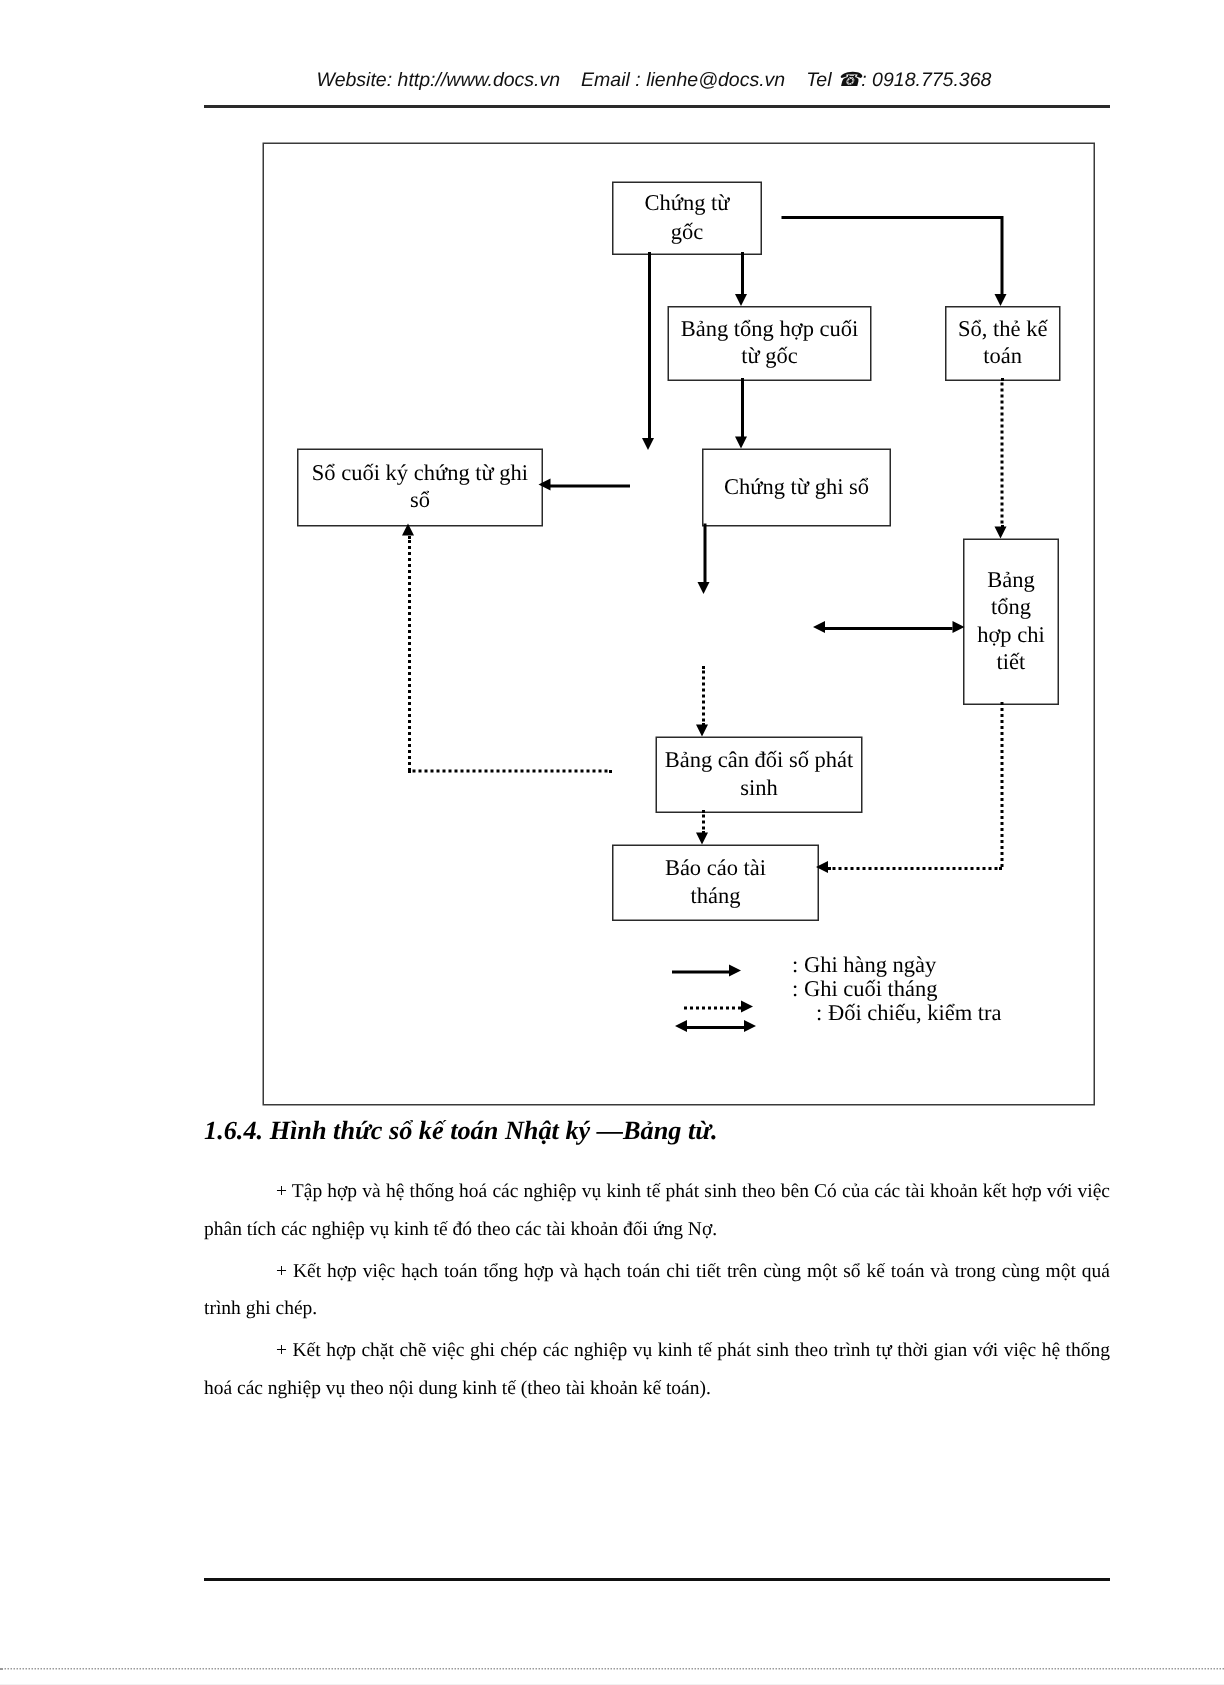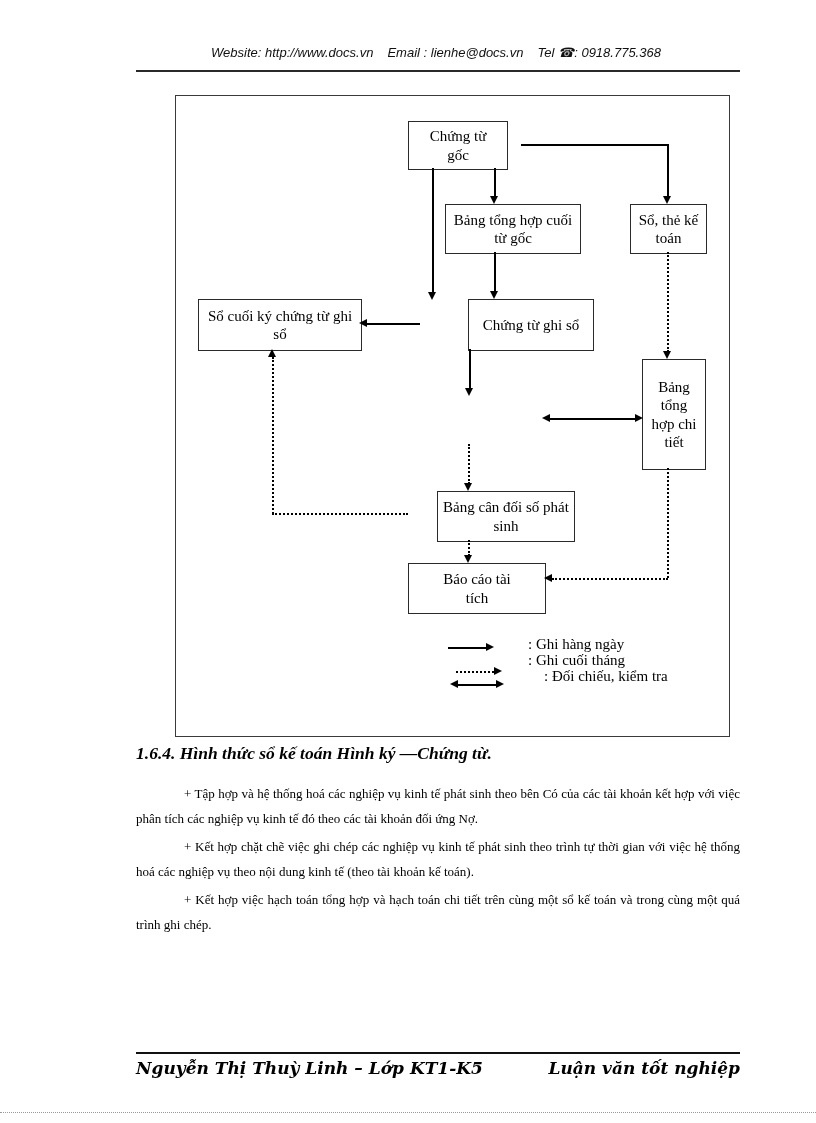--- a/index.html
+++ b/index.html
@@ -81,21 +81,21 @@
     <div class="node n5">
         <span>Chứng từ ghi sổ</span>
       </div>
     <div class="node n6">
         <span>Bảng tổng hợp chi tiết</span>
       </div>
     <div class="node n8">
         <span>Bảng cân đối số phát sinh</span>
       </div>
     <div class="node n9">
-        <span>Báo cáo tài tích</span>
+        <span>Báo cáo tài tháng</span>
       </div>
 
     <div class="ln v" style="left:256px;top:72px;height:124px;"></div>
     <div class="ah down" style="left:252px;top:196px;"></div>
 
     <div class="ln v" style="left:318px;top:72px;height:30px;"></div>
     <div class="ah down" style="left:314px;top:100px;"></div>
 
     <div class="ln h" style="left:345px;top:48px;width:147px;"></div>
     <div class="ln v" style="left:491px;top:48px;height:52px;"></div>
@@ -140,26 +140,22 @@
     <div class="ln h" style="left:282px;top:588px;width:38px;"></div>
     <div class="ah left" style="left:274px;top:584px;"></div>
     <div class="ah right" style="left:320px;top:584px;"></div>
 
     <div class="lg-txt" style="top:540px;">: Ghi hàng ngày</div>
     <div class="lg-txt" style="top:556px;">: Ghi cuối tháng</div>
     <div class="lg-txt" style="top:572px;margin-left:16px;">: Đối chiếu, kiểm tra</div>
   </div>
 
   <div class="content">
-    <p class="sec-heading">1.6.4. Hình thức sổ kế toán Hình ký —Chứng từ.</p>
+    <p class="sec-heading">1.6.4. Hình thức sổ kế toán Nhật ký —Bảng từ.</p>
     <p class="para">+ Tập hợp và hệ thống hoá các nghiệp vụ kinh tế phát sinh theo bên Có của các tài khoản kết hợp với việc phân tích các nghiệp vụ kinh tế đó theo các tài khoản đối ứng Nợ.</p>
+    <p class="para">+ Kết hợp việc hạch toán tổng hợp và hạch toán chi tiết trên cùng một sổ kế toán và trong cùng một quá trình ghi chép.</p>
     <p class="para">+ Kết hợp chặt chẽ việc ghi chép các nghiệp vụ kinh tế phát sinh theo trình tự thời gian với việc hệ thống hoá các nghiệp vụ theo nội dung kinh tế (theo tài khoản kế toán).</p>
-    <p class="para">+ Kết hợp việc hạch toán tổng hợp và hạch toán chi tiết trên cùng một sổ kế toán và trong cùng một quá trình ghi chép.</p>
   </div>
 
   <div class="ftr-rule"></div>
-  <div class="ftr">
-    <span>Nguyễn Thị Thuỳ Linh – Lớp KT1-K5</span>
-    <span>Luận văn tốt nghiệp</span>
-  </div>
   <div class="bottom-dots"></div>
 
 </div>
 
 </body></html>

